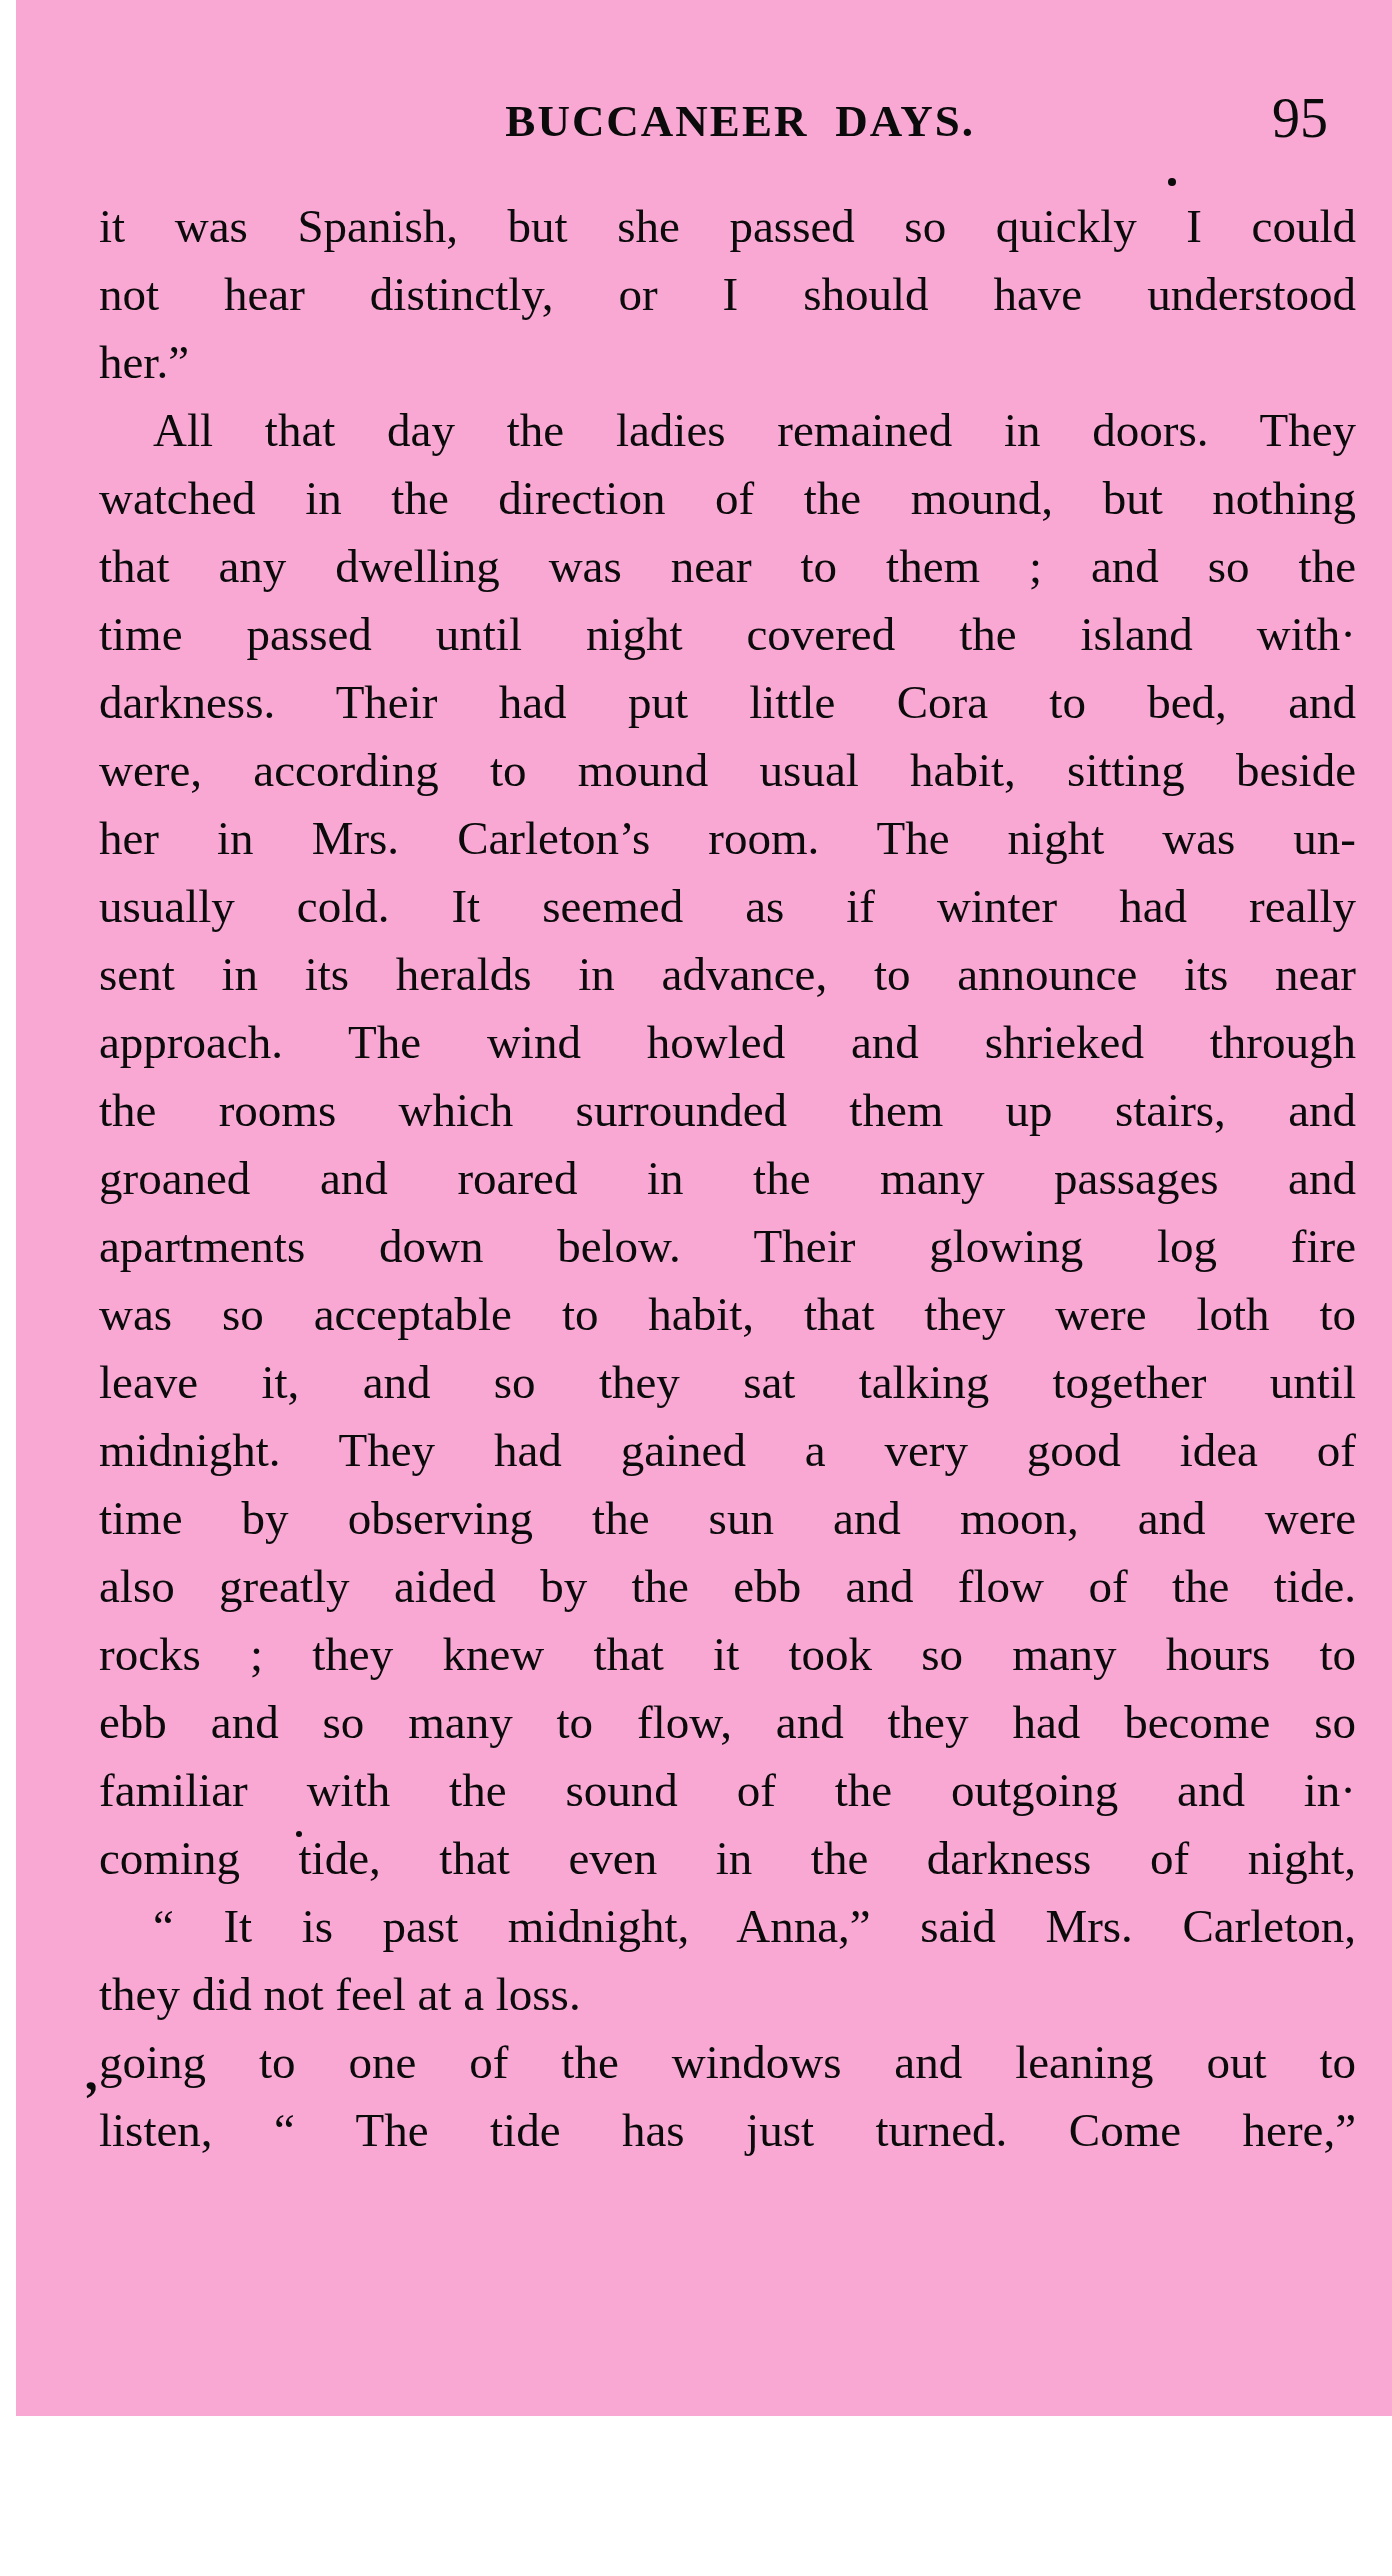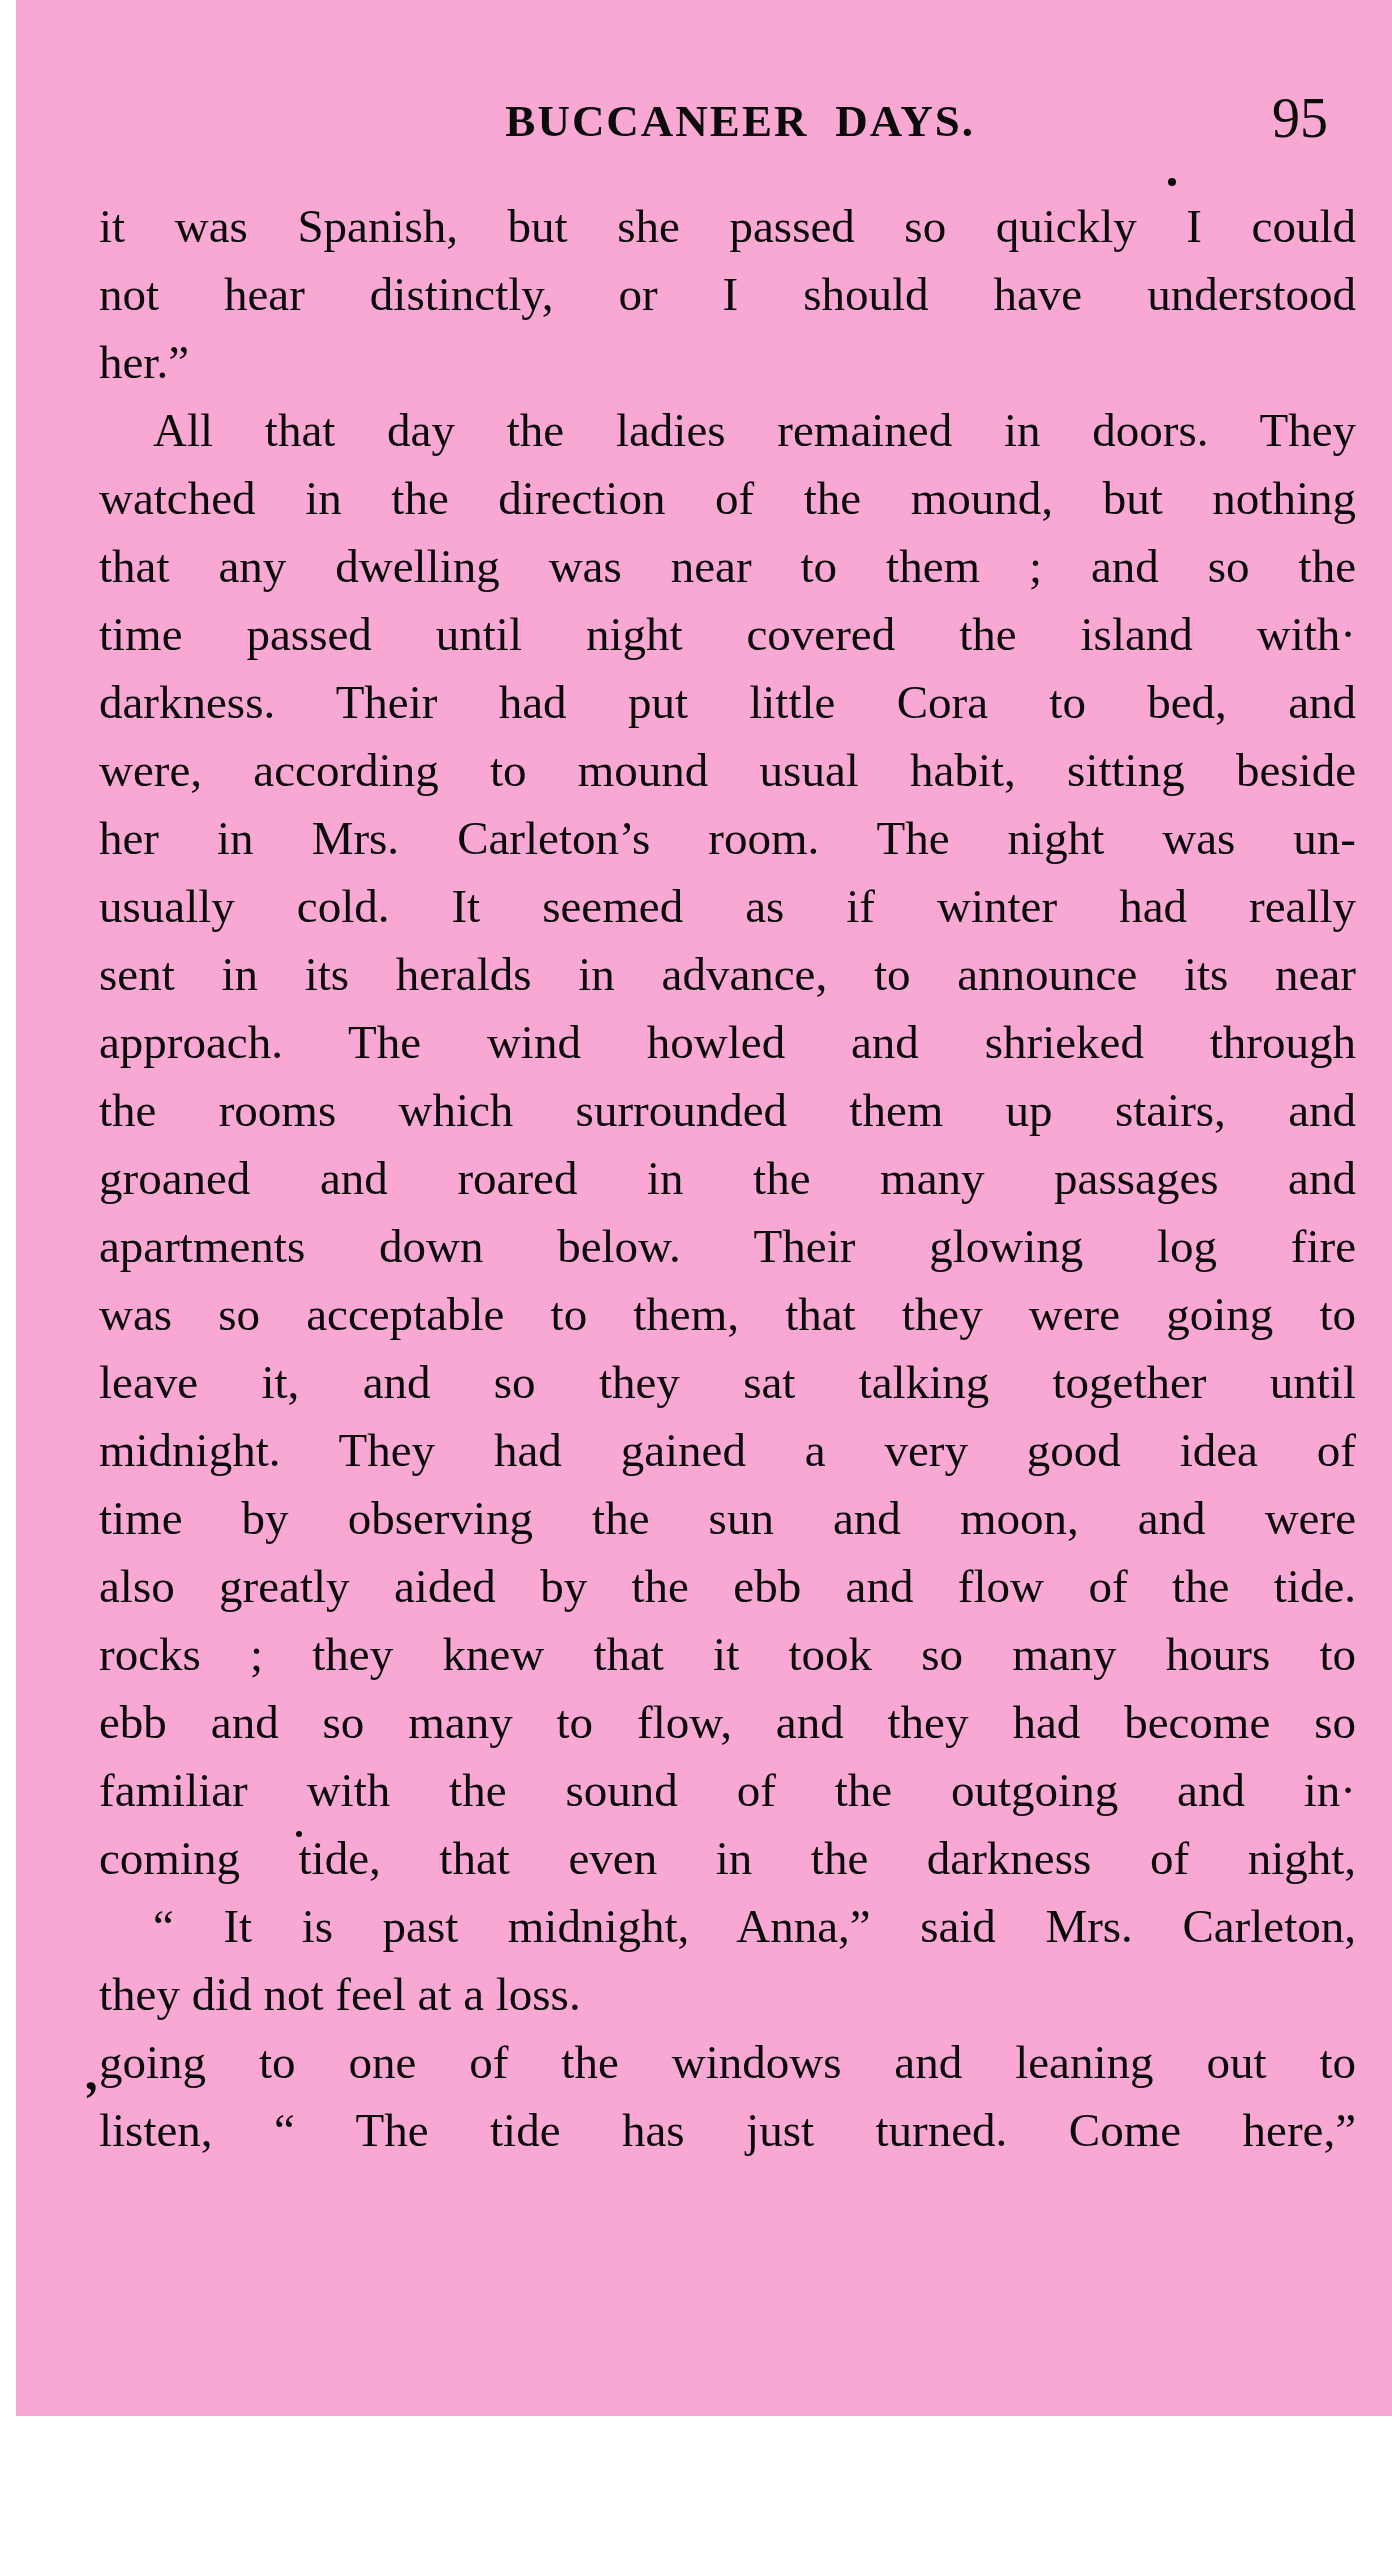--- a/index.html
+++ b/index.html
@@ -113,21 +113,21 @@
       <div class="line just">time passed until night covered the island with·</div>
       <div class="line just">darkness. Their had put little Cora to bed, and</div>
       <div class="line just">were, according to mound usual habit, sitting beside</div>
       <div class="line just">her in Mrs. Carleton’s room. The night was un-</div>
       <div class="line just">usually cold. It seemed as if winter had really</div>
       <div class="line just">sent in its heralds in advance, to announce its near</div>
       <div class="line just">approach. The wind howled and shrieked through</div>
       <div class="line just">the rooms which surrounded them up stairs, and</div>
       <div class="line just">groaned and roared in the many passages and</div>
       <div class="line just">apartments down below. Their glowing log fire</div>
-      <div class="line just">was so acceptable to them, that they were going to</div>
+      <div class="line just">was so acceptable to habit, that they were loth to</div>
       <div class="line just">leave it, and so they sat talking together until</div>
       <div class="line just">midnight. They had gained a very good idea of</div>
       <div class="line just">time by observing the sun and moon, and were</div>
       <div class="line just">also greatly aided by the ebb and flow of the tide.</div>
       <div class="line just">rocks ; they knew that it took so many hours to</div>
       <div class="line just">ebb and so many to flow, and they had become so</div>
       <div class="line just">familiar with the sound of the outgoing and in·</div>
       <div class="line just">coming tide, that even in the darkness of night,</div>
       <div class="line just indent">“ It is past midnight, Anna,” said Mrs. Carleton,</div>
       <div class="line">they did not feel at a loss.</div>

